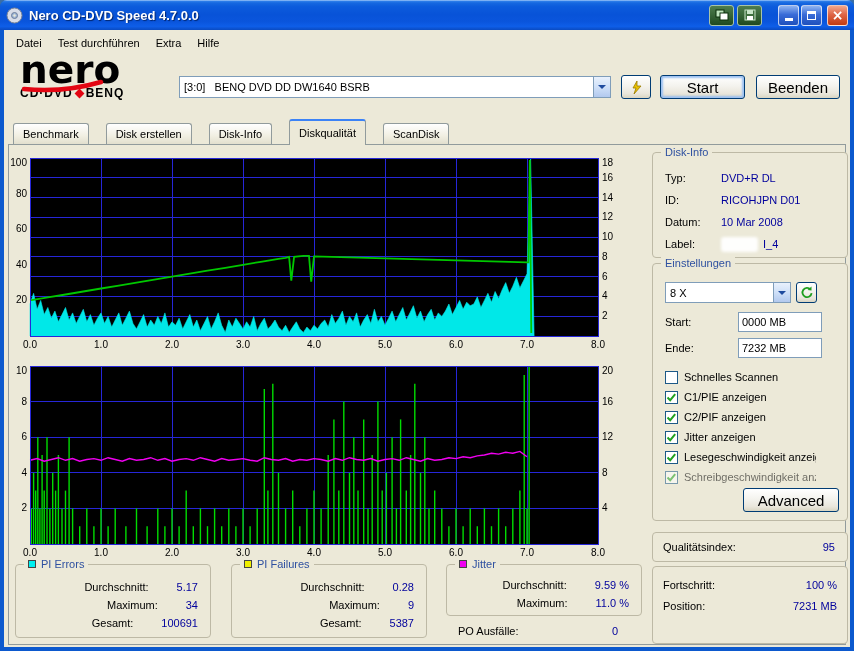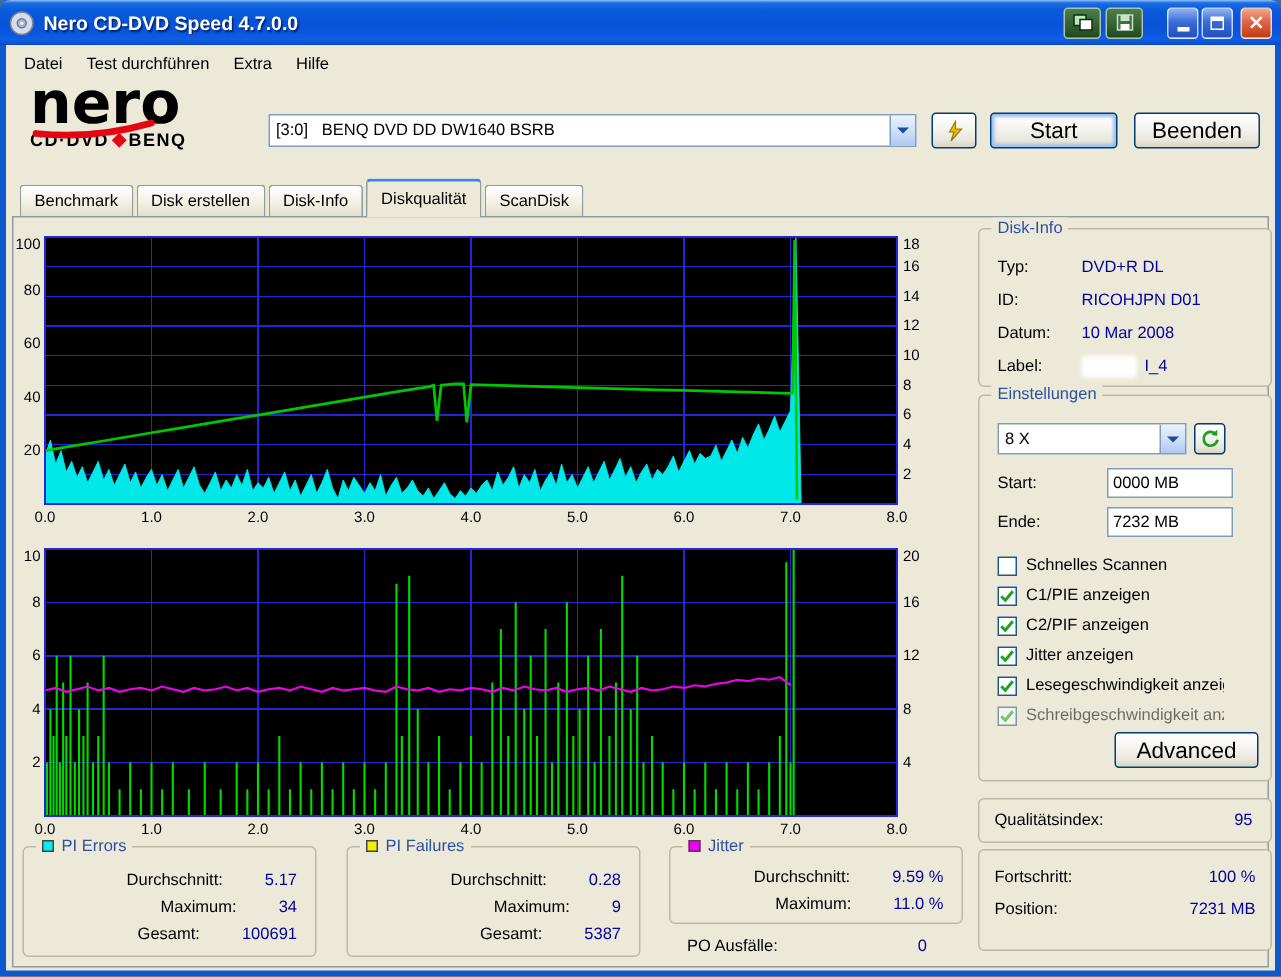--- a/index.html
+++ b/index.html
@@ -45,21 +45,21 @@
     background:linear-gradient(180deg,#E9F1FC,#CFE0F8 50%,#B2C9EE);display:flex;align-items:center;justify-content:center;}
   .arrow-down{width:0;height:0;border-left:4px solid transparent;border-right:4px solid transparent;border-top:4px solid #1E4B9E;}
   .btn{border:1px solid #003C74;border-radius:3px;color:#000;font-size:15px;
     background:linear-gradient(180deg,#FFFFFF,#F4F3EE 45%,#E9E6DB 80%,#D9D5C2);
     display:flex;align-items:center;justify-content:center;}
   .tools-btn{position:absolute;left:617px;top:19px;width:30px;height:24px;}
   .start-btn{position:absolute;left:656px;top:19px;width:85px;height:24px;box-shadow:inset 0 0 2px 2px #9CC1F2;}
   .quit-btn{position:absolute;left:752px;top:19px;width:84px;height:24px;}
   
   .tabrow{position:absolute;top:88px;left:9px;right:8px;height:26px;display:flex;align-items:flex-end;}
-  .tab{height:21px;padding:0 9px;display:flex;align-items:center;margin-right:2px;
+  .tab{height:21px;padding:0 9px;display:flex;align-items:center;margin-right:17px;
     border:1px solid #919B9C;border-bottom:none;border-radius:3px 3px 0 0;position:relative;z-index:1;
     background:linear-gradient(180deg,#FFFFFF,#F1EFE2 60%,#E2DFCE);}
   .tab[data-active="true"]{height:26px;margin-bottom:-1px;z-index:3;background:#ECE9D8;
     border-top:2px solid #3b82f6;}
   
   .main{position:absolute;top:114px;left:4px;right:4px;bottom:2px;border:1px solid #919B9C;background:#ECE9D8;}
   .chart{position:absolute;left:0;}
   #chart-top{top:8px;}
   #chart-bottom{top:216px;}
   
@@ -94,21 +94,21 @@
   .chk-list{margin-top:9px;}
   .chk-row{display:flex;align-items:center;gap:6px;height:20px;}
   .chk{width:13px;height:13px;border:1px solid #1D5987;background:#fff;display:flex;
     align-items:center;justify-content:center;flex:none;}
   .chk-row[data-checked="false"] svg{visibility:hidden;}
   .chk-row[data-disabled="true"]{opacity:.55;}
   .chk-label{white-space:nowrap;overflow:hidden;max-width:132px;}
   .adv-btn{position:absolute;right:8px;bottom:8px;width:96px;height:24px;}
   .gb-q{position:absolute;top:380px;left:0;right:0;height:30px;display:flex;align-items:center;
     justify-content:space-between;padding:0 12px 0 10px;}
-  .gb-p{position:absolute;top:414px;left:0;right:0;height:68px;padding-top:7px;}
+  .gb-p{position:absolute;top:414px;left:0;right:0;height:78px;padding-top:7px;}
   .prow{display:flex;justify-content:space-between;align-items:center;height:21px;padding:0 10px;}
 </style>
 </head>
 <body>
 
 <div class="win">
 
   <div class="titlebar">
     <svg width="17" height="17">
       <circle cx="8.5" cy="8.5" r="7.5" fill="#D8DCE8" stroke="#7A8496"></circle>

